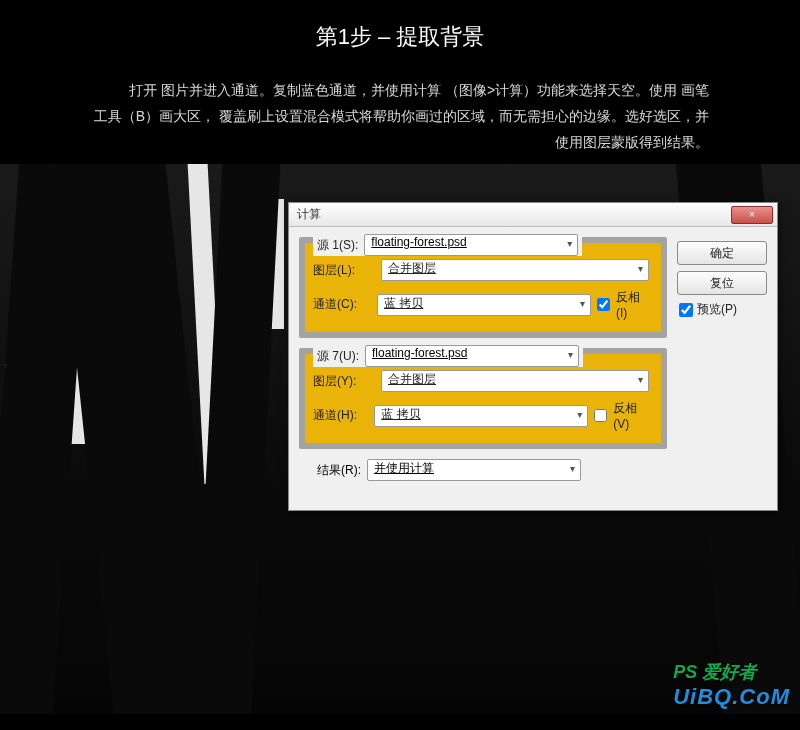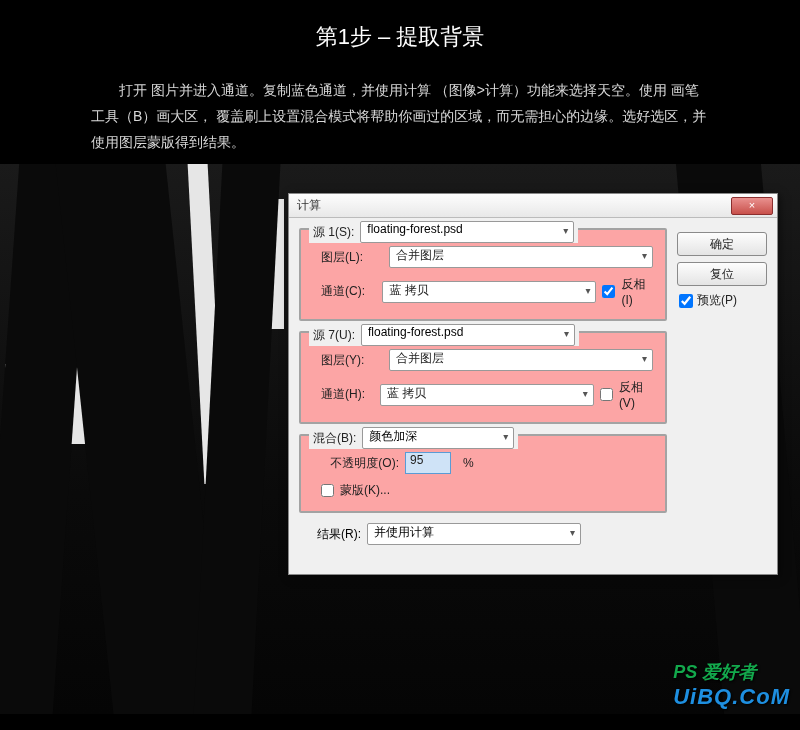--- a/index.html
+++ b/index.html
@@ -1,47 +1,47 @@
 <!DOCTYPE html>
 <html><head>
 <meta charset="utf-8">
 <style>
 * { margin: 0; padding: 0; box-sizing: border-box; }
 body { width: 800px; height: 730px; background: #000; font-family: "Microsoft YaHei", Arial, sans-serif; overflow: hidden; position: relative; }
 .header { padding: 22px 0 18px; text-align: center; }
 .title { color: #fff; font-size: 22px; font-weight: normal; }
-.desc { color: #d8d8d8; font-size: 14px; line-height: 1.85; padding: 8px 91px 18px; text-align: left; }
+.desc { color: #d8d8d8; font-size: 14px; line-height: 1.85; padding: 8px 91px 18px; text-align: right; }
 .bgimg { position: absolute; left: 0; top: 164px; width: 800px; height: 550px; background: linear-gradient(180deg, #1a1a1a 0%, #0a0a0a 60%, #050505 100%); overflow: hidden; }
 .tree { position: absolute; background: #0a0a0a; }
 .t1 { left: 0; top: 0; width: 72px; height: 550px; transform: skewX(-4deg); }
 .t2 { left: 84px; top: -10px; width: 110px; height: 560px; transform: skewX(6deg); }
 .t3 { left: 208px; top: 0; width: 58px; height: 550px; transform: skewX(-3deg); }
 .t4 { left: 700px; top: 0; width: 85px; height: 550px; transform: skewX(5deg); }
 .sky { position: absolute; background: #e6e6e6; }
 .s1 { left: 68px; top: 0; width: 22px; height: 280px; transform: skewX(-2deg); }
 .s2 { left: 196px; top: 0; width: 20px; height: 320px; transform: skewX(3deg); }
 .s3 { left: 260px; top: 35px; width: 24px; height: 130px; }
 .s4 { left: 5px; top: 200px; width: 14px; height: 80px; }
-.dialog { position: absolute; left: 288px; top: 193px; width: 490px; background: #f0f0f0; border: 1px solid #888; box-shadow: 2px 2px 8px rgba(0,0,0,0.5); }
+.dialog { position: absolute; left: 288px; top: 202px; width: 490px; background: #f0f0f0; border: 1px solid #888; box-shadow: 2px 2px 8px rgba(0,0,0,0.5); }
 .titlebar { height: 24px; background: linear-gradient(#fdfdfd, #e8e8e8); border-bottom: 1px solid #bbb; display: flex; align-items: center; padding: 0 4px 0 8px; font-size: 12px; color: #333; }
 .tbtitle { flex: 1; }
 .closebtn { width: 42px; height: 18px; background: linear-gradient(#e9918f, #c8504b); border: 1px solid #8a2e2e; border-radius: 2px; color: #fff; font-size: 11px; text-align: center; line-height: 15px; cursor: pointer; }
 .dbody { display: flex; padding: 10px 10px 14px 10px; gap: 10px; }
 .leftcol { flex: 1; }
 .rightcol { width: 90px; display: flex; flex-direction: column; gap: 6px; padding-top: 4px; }
 .btn { height: 24px; background: linear-gradient(#fdfdfd, #e4e4e4); border: 1px solid #8a8a8a; border-radius: 3px; font-size: 12px; color: #222; cursor: pointer; }
 .chkrow { display: flex; align-items: center; gap: 4px; font-size: 12px; color: #222; margin-top: 0; padding-left: 2px; }
 .chkrow input { width: 14px; height: 14px; }
-.fs { border: 2px solid #a3a3a3; border-radius: 2px; margin-bottom: 10px; padding: 10px 12px 12px 20px; position: relative; background: #fca5a5; }
+.fs { border: 6px solid #a3a3a3; border-radius: 2px; margin-bottom: 10px; padding: 10px 12px 12px 8px; position: relative; background: #eab308; }
 .fslabel-inline { font-size: 12px; color: #222; }
 .row { display: flex; align-items: center; font-size: 12px; color: #222; margin-bottom: 8px; gap: 6px; }
 .row:last-child { margin-bottom: 0; }
 .rlabel { width: 62px; }
 .rlabel2 { width: 78px; text-align: right; }
-.sel { flex: 1; height: 22px; border: 1px solid #999; background: #fff; font-size: 12px; padding: 0 18px 0 6px; position: relative; border-radius: 2px; }
+.sel { flex: 1; height: 22px; border: 1px solid #999; background: #fff; font-size: 12px; padding: 0 18px 0 6px; position: relative; border-radius: 2px; text-decoration: underline; }
 .sel::after { content: "▾"; position: absolute; right: 5px; top: 3px; font-size: 10px; color: #555; }
 .selw { width: 214px; }
 .inp { width: 46px; height: 22px; border: 1px solid #5a9bd5; background: #fff; font-size: 12px; padding: 0 4px; text-align: left; color: #222; }
 .inpsel { background: #cfe3f7; }
 .pct { margin-left: 6px; }
 .rowleg { display: flex; align-items: center; gap: 6px; position: absolute; top: -9px; left: 8px; background: #f0f0f0; padding: 0 4px; font-size: 12px; }
 .fs .inner { margin-top: 6px; }
 .resrow { display: flex; align-items: center; font-size: 12px; gap: 6px; padding: 0 0 15px 18px; }
 .watermark { position: absolute; right: 10px; bottom: 4px; font-family: Arial; font-weight: bold; font-style: italic; }
 .wm1 { color: #13a84c; font-size: 18px; text-shadow: 1px 1px 2px #000; }
@@ -109,37 +109,20 @@
           </div>
           <div class="row">
             <span class="rlabel">通道(H):</span>
             <div class="sel" style="flex:0 0 214px">蓝 拷贝</div>
             <input type="checkbox" style="">
             <span>反相(V)</span>
           </div>
         </div>
       </div>
 
-      <div class="fs">
-        <div class="rowleg">
-          <span class="fslabel-inline">混合(B):</span>
-          <div class="sel" style="width:152px">颜色加深</div>
-        </div>
-        <div class="inner">
-          <div class="row">
-            <span class="rlabel2">不透明度(O):</span>
-            <span class="inp inpsel">95</span>
-            <span class="pct">%</span>
-          </div>
-          <div class="row">
-            <input type="checkbox" style="">
-            <span>蒙版(K)...</span>
-          </div>
-        </div>
-      </div>
 
       <div class="resrow">
         <span>结果(R):</span>
         <div class="sel" style="flex:0 0 214px">并使用计算</div>
       </div>
 
     </div>
     <div class="rightcol">
       <button class="btn">确定</button>
       <button class="btn">复位</button>

